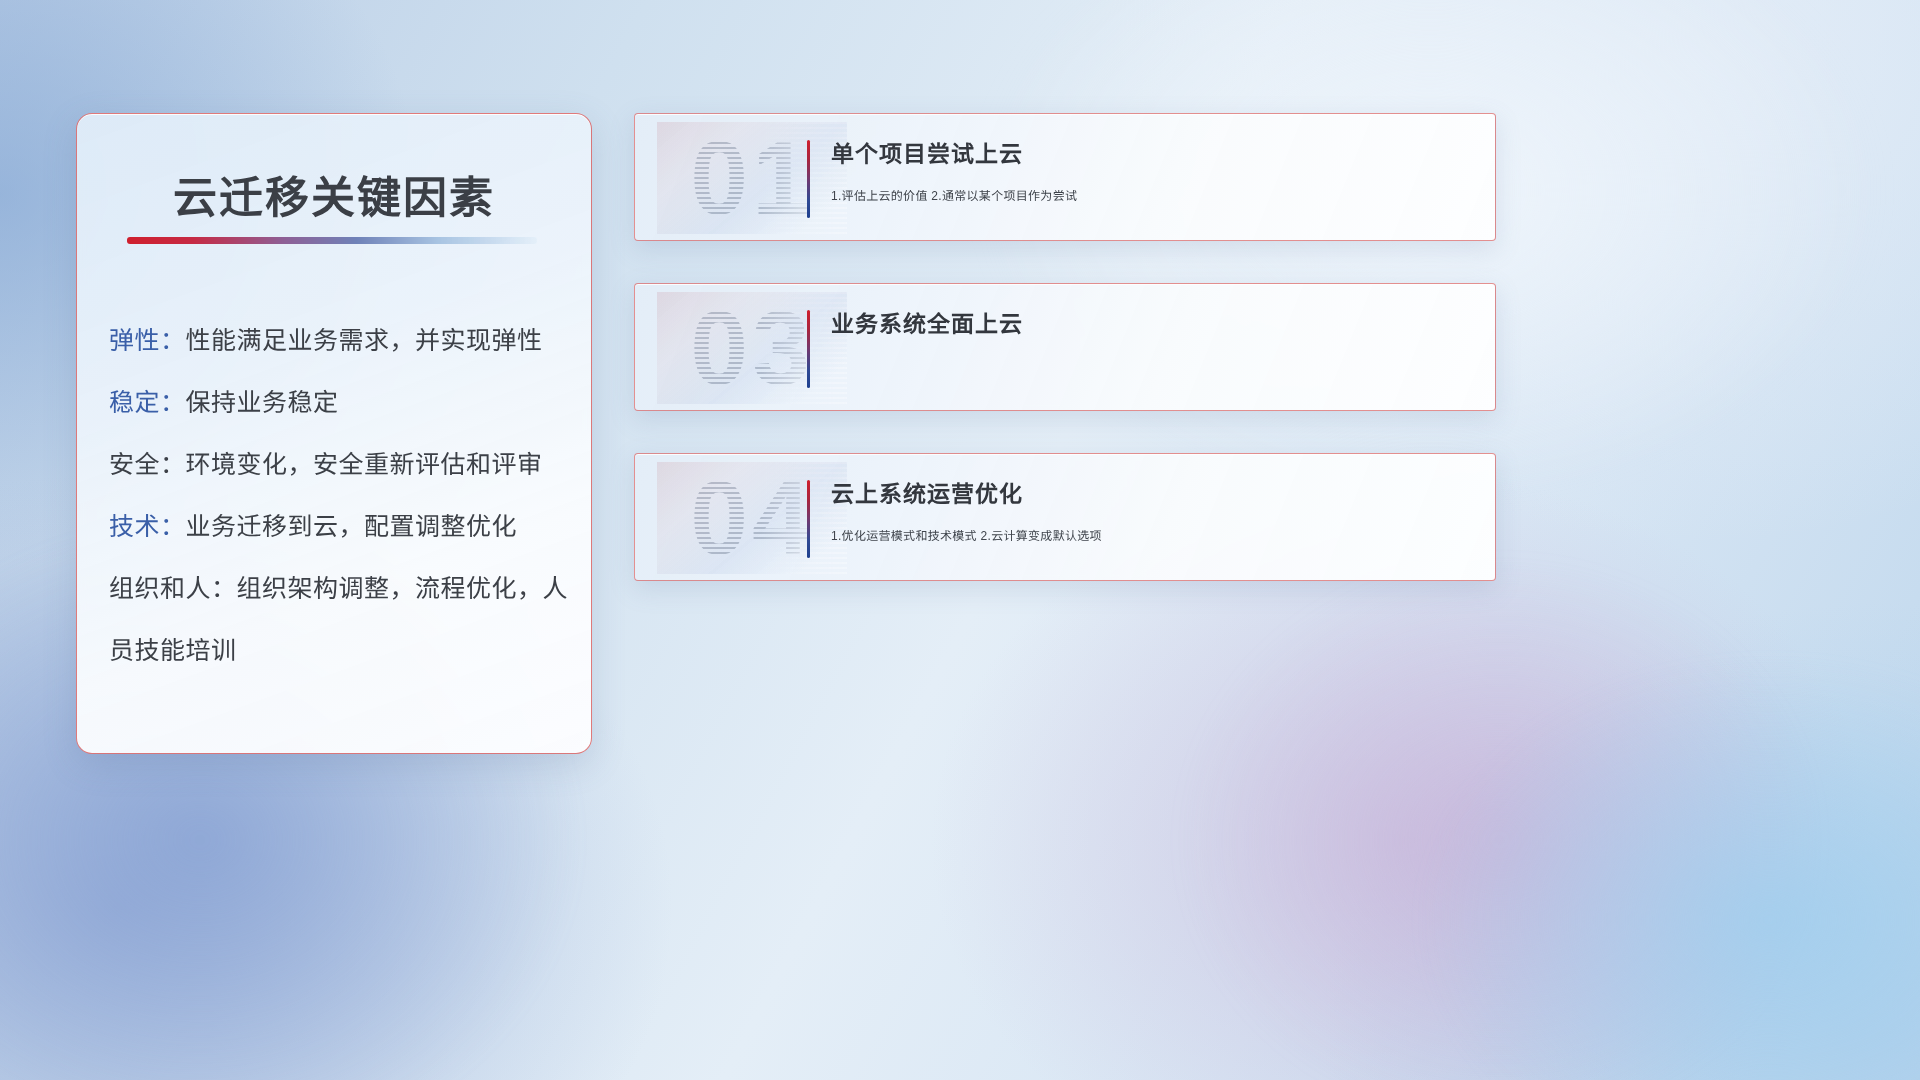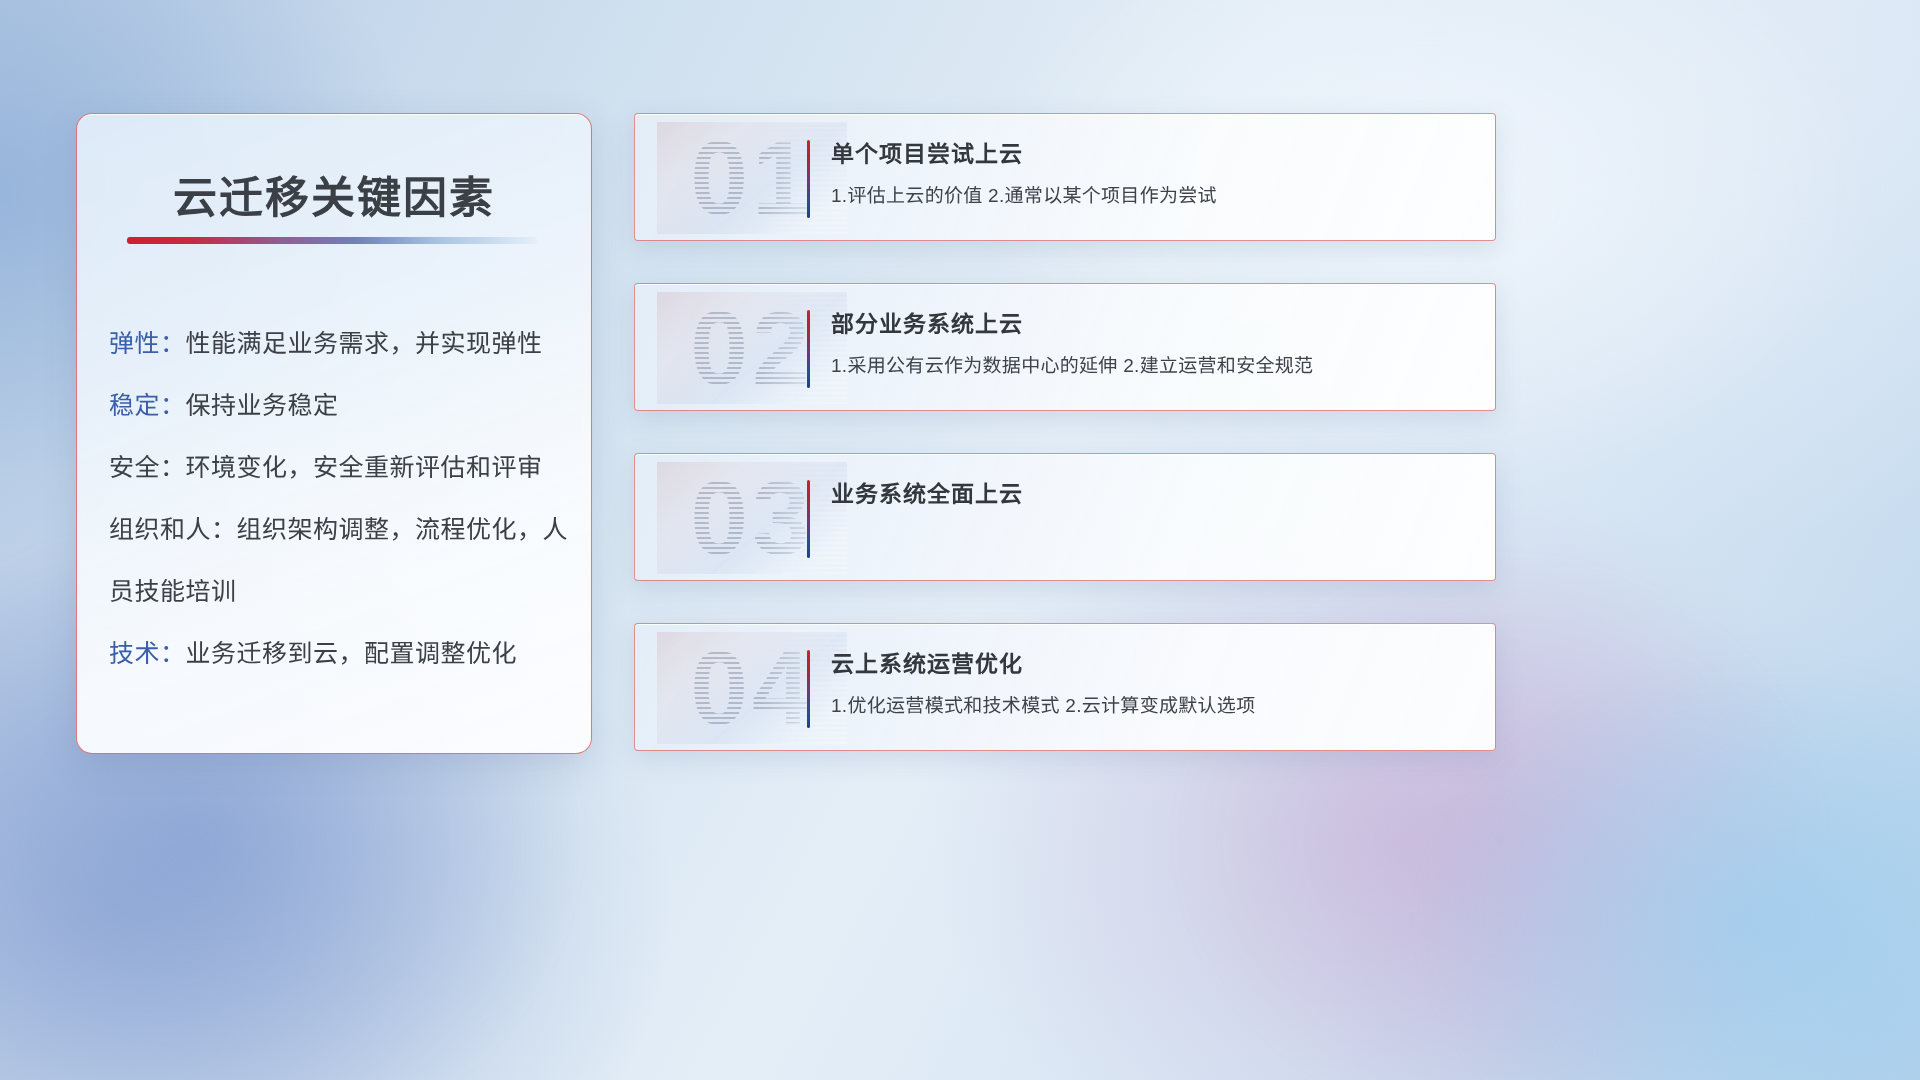--- a/index.html
+++ b/index.html
@@ -63,20 +63,21 @@
     border-radius: 16px;
     border: 1.6px solid rgba(214, 72, 72, 0.72);
     background: linear-gradient(160deg,
                 rgba(226,238,249,0.92) 0%,
                 rgba(238,245,252,0.90) 38%,
                 rgba(250,252,254,0.95) 70%,
                 rgba(252,253,255,0.97) 100%);
     box-shadow: 0 10px 34px rgba(88,116,156,0.20), inset 0 1px 0 rgba(255,255,255,0.85);
     backdrop-filter: blur(4px);
     overflow: hidden;
+    font-family: Liberation Mono, monospace;
   }
 
   .panel-title {
     position: absolute;
     left: 0; right: 0; top: 48px;
     text-align: center;
     font-size: 44px;
     font-weight: 700;
     letter-spacing: 2px;
     color: #3b3f46;
@@ -207,21 +208,21 @@
   .card-title {
     font-size: 23px;
     font-weight: 700;
     color: #33373e;
     letter-spacing: 1px;
     line-height: 44px;
     white-space: nowrap;
   }
   .card-sub {
     margin-top: 6px;
-    font-size: 19px;
+    font-size: 12px;
     color: #3e434b;
     letter-spacing: 0.3px;
     line-height: 28px;
     white-space: nowrap;
   }
 </style>
 </head>
 <body>
 
 <div class="slide">
@@ -231,42 +232,33 @@
   <div class="bg-glow-c"></div>
   <div class="bg-glow-d"></div>
 
   <section class="left-panel">
     <h1 class="panel-title">云迁移关键因素</h1>
     <div class="title-underline"></div>
     <div class="factor-list" id="factor-list">
         <div class="factor-row"><span class="factor-label blue">弹性：</span><span class="factor-text">性能满足业务需求，并实现弹性</span></div>
         <div class="factor-row"><span class="factor-label blue">稳定：</span><span class="factor-text">保持业务稳定</span></div>
         <div class="factor-row"><span class="factor-label dark">安全：</span><span class="factor-text">环境变化，安全重新评估和评审</span></div>
+        <div class="factor-row"><span class="factor-label blue">技术：</span><span class="factor-text">业务迁移到云，配置调整优化</span></div>
         <div class="factor-row wrap"><span class="factor-label dark">组织和人：</span><span class="factor-text">组织架构调整，流程优化，人员技能培训</span></div>
-        <div class="factor-row"><span class="factor-label blue">技术：</span><span class="factor-text">业务迁移到云，配置调整优化</span></div>
       </div>
   </section>
 
   <section class="cards" id="cards">
       <article class="card">
         <div class="card-num">01</div>
         <div class="card-num-tint"></div>
         <div class="card-divider"></div>
         <div class="card-body">
           <div class="card-title">单个项目尝试上云</div>
           <div class="card-sub">1.评估上云的价值   2.通常以某个项目作为尝试</div>
-        </div>
-      </article>
-      <article class="card">
-        <div class="card-num">02</div>
-        <div class="card-num-tint"></div>
-        <div class="card-divider"></div>
-        <div class="card-body">
-          <div class="card-title">部分业务系统上云</div>
-          <div class="card-sub">1.采用公有云作为数据中心的延伸   2.建立运营和安全规范</div>
         </div>
       </article>
       <article class="card">
         <div class="card-num">03</div>
         <div class="card-num-tint"></div>
         <div class="card-divider"></div>
         <div class="card-body">
           <div class="card-title">业务系统全面上云</div>
         </div>
       </article>

